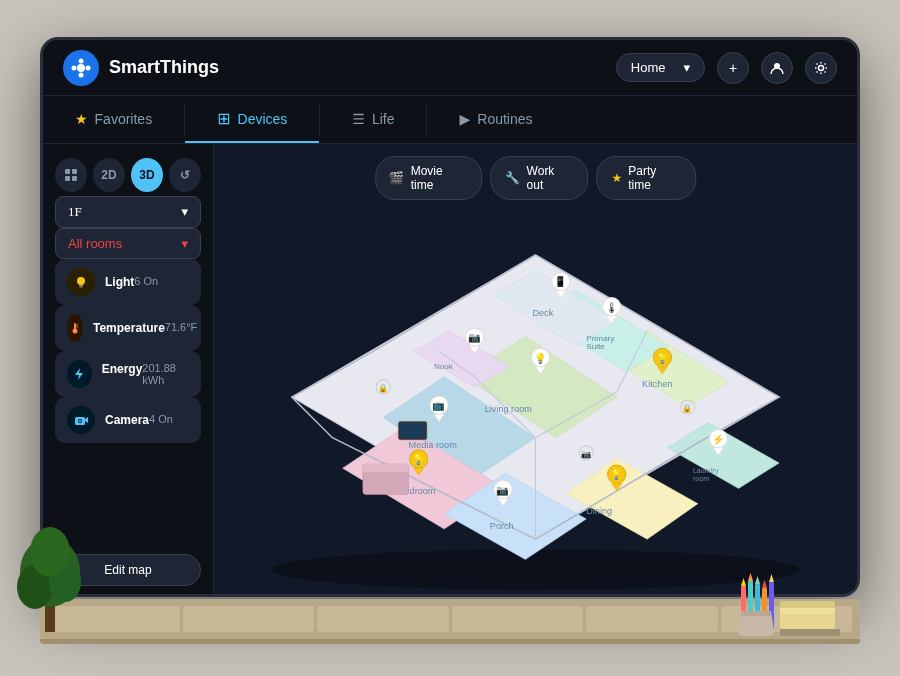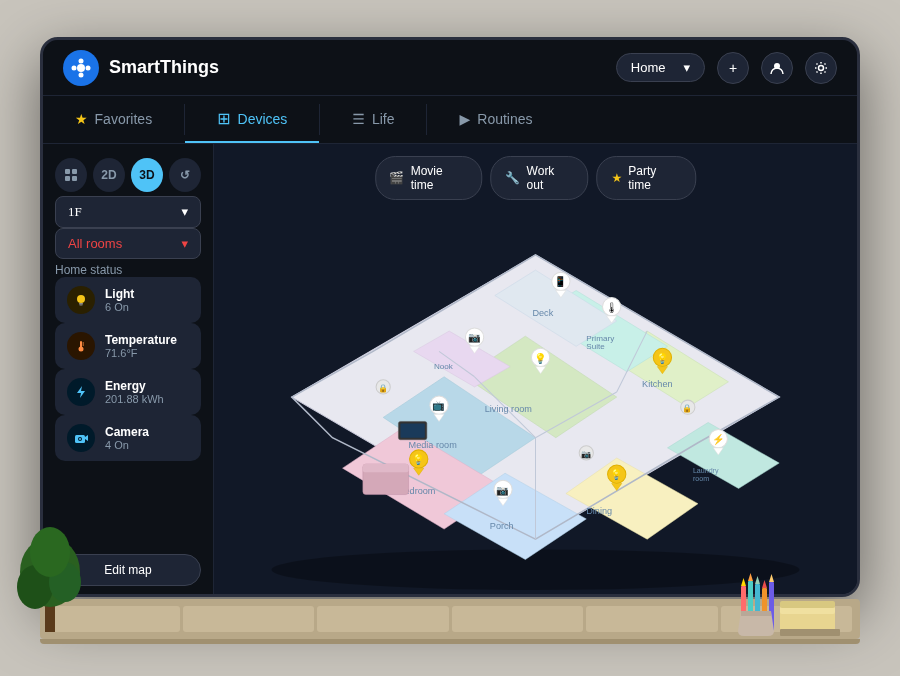--- a/index.html
+++ b/index.html
@@ -217,21 +217,21 @@
       height: 28px;
       border-radius: 50%;
       display: flex;
       align-items: center;
       justify-content: center;
       font-size: 14px;
     }
 
     .status-info {
       display: flex;
-      flex-direction: column;
+      flex-direction: row;
     }
 
     .status-label {
       color: white;
       font-size: 12px;
       font-weight: 600;
     }
 
     .status-value {
       color: #8899aa;
@@ -426,21 +426,20 @@
         <div class="floor-select">
           <span>1F</span>
           <span>▾</span>
         </div>
 
         <div class="room-select">
           <span>All rooms</span>
           <span>▾</span>
         </div>
 
-        <div class="home-status-title">Home status</div>
 
         <div class="status-item">
           <div class="status-icon" style="background:#2a2000">
             <svg width="16" height="16" viewBox="0 0 16 16">
               <circle cx="8" cy="7" r="4" fill="#f5c518"></circle>
               <rect x="6" y="11" width="4" height="1.5" rx="0.5" fill="#888"></rect>
               <rect x="6.5" y="12.5" width="3" height="1" rx="0.5" fill="#888"></rect>
             </svg>
           </div>
           <div class="status-info">

